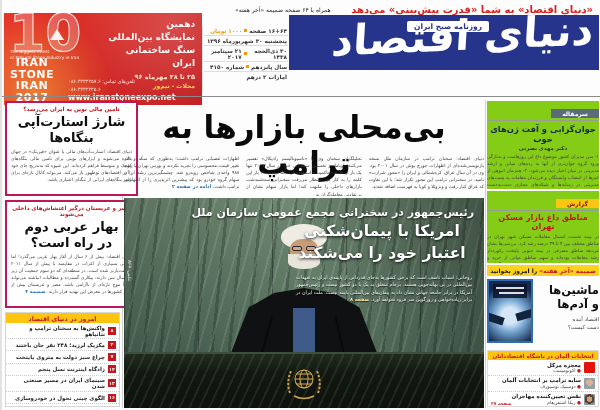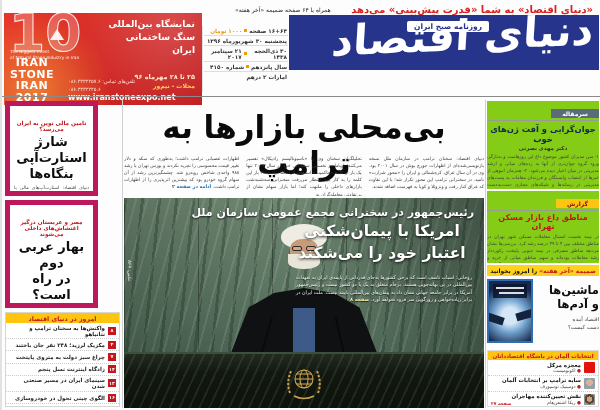--- a/index.html
+++ b/index.html
@@ -44,21 +44,21 @@
   .ad-phones { position:absolute; left:64px; bottom:12px; direction:rtl; font-size:5px; color:#ffe3da; text-align:left; line-height:1.5; }
   .ad-site { position:absolute; left:64px; bottom:3px; direction:ltr; font-size:8px; font-weight:bold; color:#fff; }
   .head-vsep { position:absolute; left:200px; top:26px; height:66px; border-left:1px solid #e0e0e0; }
   .head-rule { position:absolute; left:0; top:96px; width:600px; border-top:1px solid #8a8a8a; }
 
   
   .vsep { position:absolute; top:100px; height:308px; border-left:1px solid #cfcfcf; }
   .vsep.v1 { left:120px; } .vsep.v2 { left:483px; }
 
   
-  .lbox { position:absolute; left:3px; width:93px; border:5px solid #be185d; padding:14px 4px; overflow:hidden; background:#fff; }
+  .lbox { position:absolute; left:3px; width:133px; border:2px solid #be185d; padding:3px 4px; overflow:hidden; background:#fff; }
   .lbox.a1 { top:101px; height:95px; }
   .lbox.a2 { top:200px; height:108px; }
   .kicker-red { font-size:5.7px; font-weight:bold; color:#c4161c; text-align:center; }
   .lhead { font-size:13px; font-weight:bold; color:#0e0e0e; text-align:center; line-height:1.22; margin:2px 0 2px; }
   .body-xs { font-size:4.6px; color:#444; text-align:justify; line-height:1.55; }
   .tag-blue { color:#1a6fb5; font-weight:bold; font-size:4.8px; }
 
   .index-box { position:absolute; left:3px; top:312px; width:115px; height:95px; border:1px solid #d6d6d6; background:#fff; overflow:hidden; }
   .index-head { background:#fdc50f; color:#c4161c; font-weight:bold; font-size:6.3px; text-align:center; padding:1.5px 0; }
   .index-row { display:flex; align-items:center; gap:3px; padding:1.6px 3px; border-bottom:1px dotted #ccc; }
@@ -182,20 +182,21 @@
     </div>
     <div class="info-row">
       <span>امارات ۲ درهم</span>
     </div>
   </div>
 
   <div class="ad">
     <div class="ad-num">10</div>
     <div class="ad-logo-tri"></div>
     <div class="ad-title">
+      <div>دهمین</div>
       <div>نمایشگاه بین‌المللی</div>
       <div>سنگ ساختمانی</div>
       <div>ایران</div>
     </div>
     <div class="ad-date">۲۵ تا ۲۸ مهرماه ۹۶</div>
     <div class="ad-loc">محلات - نیم‌ور</div>
     <div class="ad-tagline">
       <div>The Biggest Event</div>
       <div>of Natural Stone Industry in Iran</div>
     </div>

